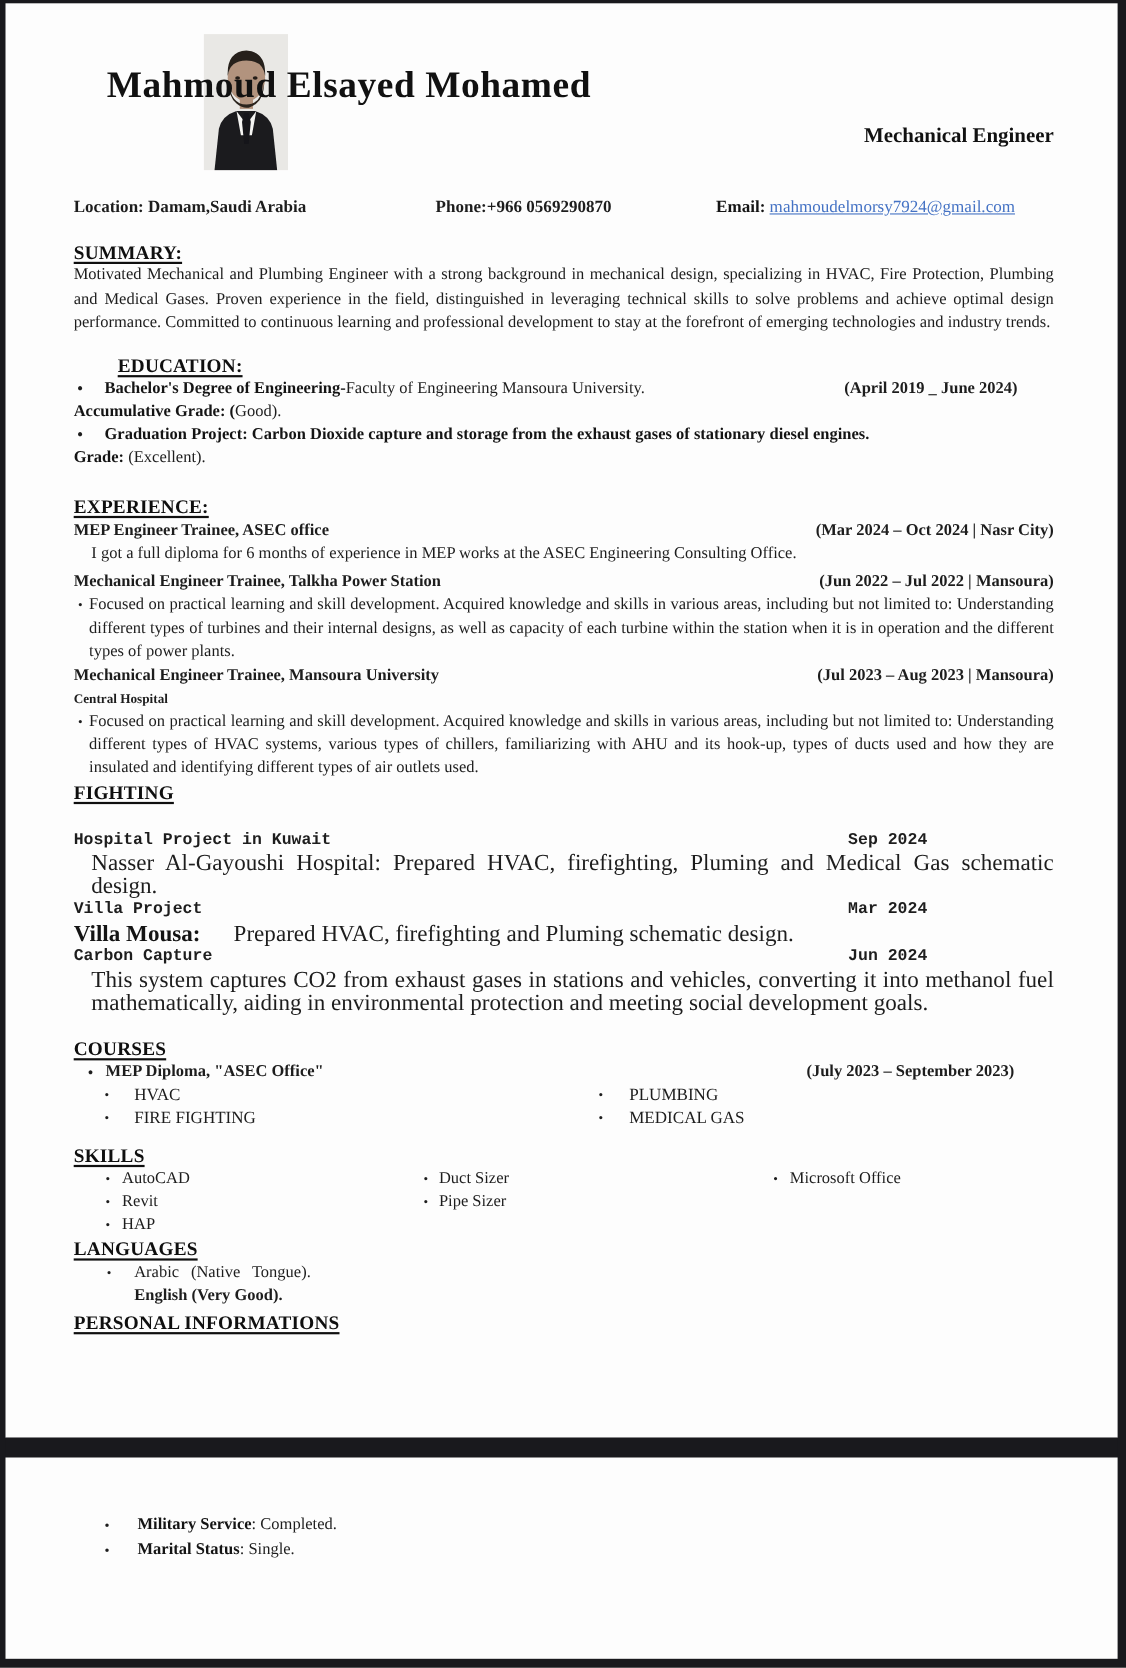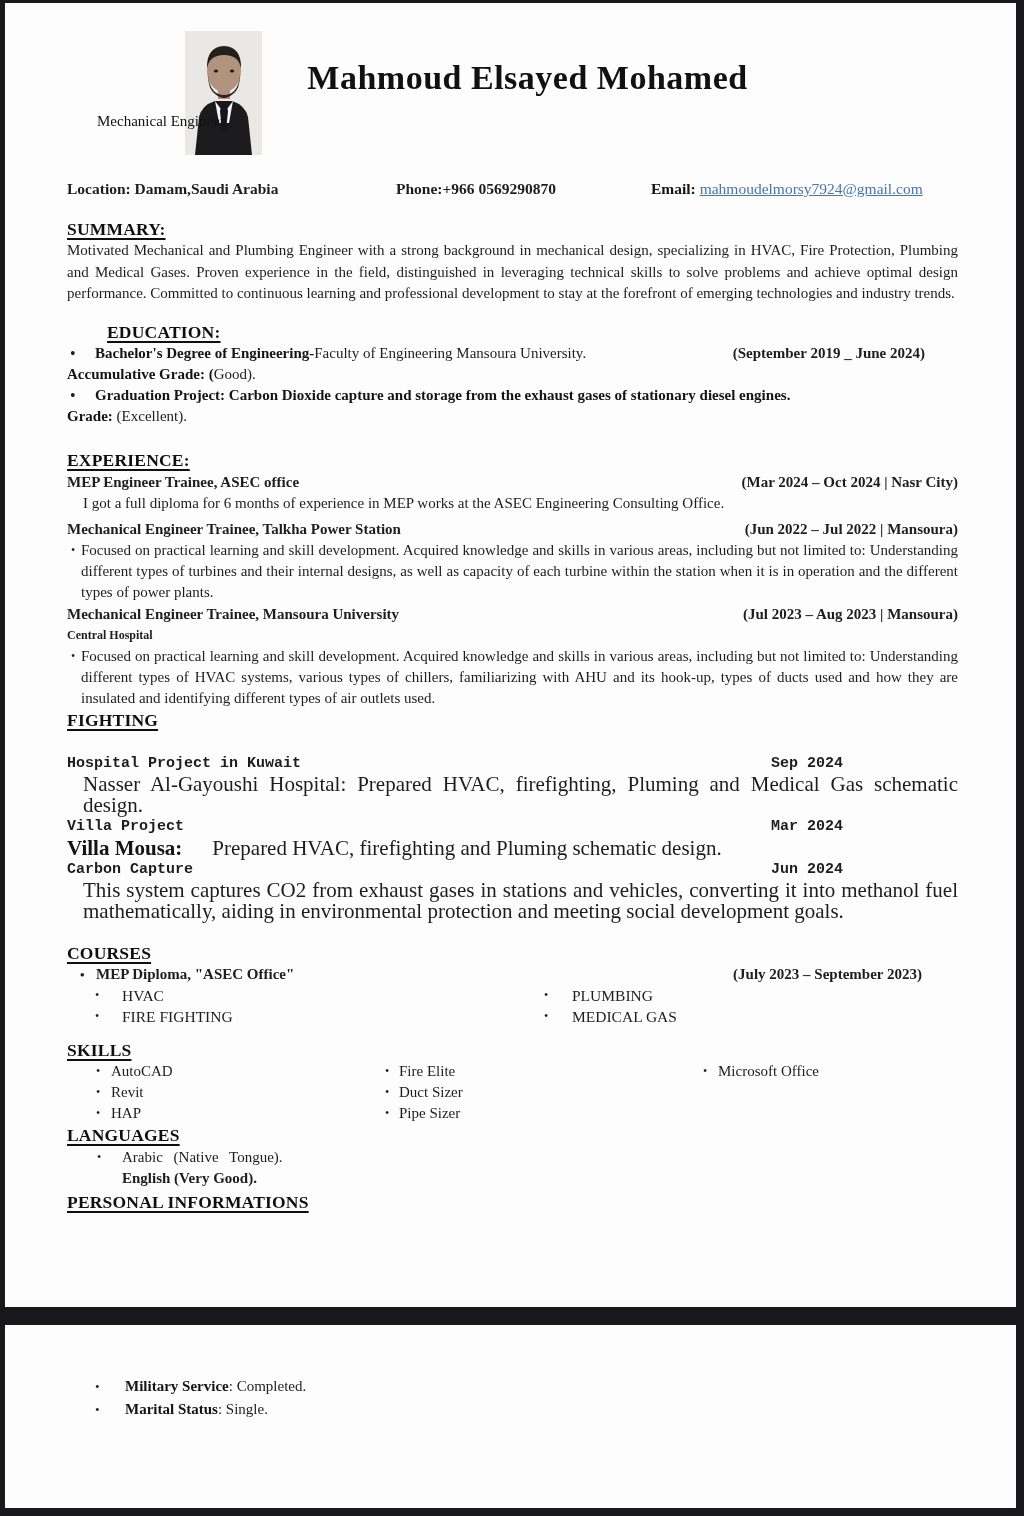--- a/index.html
+++ b/index.html
@@ -19,24 +19,24 @@
   }
   .page{background:#fdfdfd;overflow:hidden;box-sizing:border-box;}
   .page-1{height:1304px;}
   .page-gap{height:18px;background:#19191d;flex:none;}
   .page-2{height:183px;position:relative;}
   .content{padding:0 58px 0 62px;}
 
   
   .header{position:relative;height:165px;}
   .photo{position:absolute;left:118px;top:28px;width:77px;height:124px;overflow:hidden;}
-  .name{position:absolute;left:30px;right:0;top:56px;margin:0;text-align:center;
+  .name{position:absolute;left:30px;right:0;top:56px;margin:0;
         font-size:34px;font-weight:bold;letter-spacing:0.5px;color:#111;}
-  .job-title{position:absolute;left:30px;right:0;top:110px;text-align:left;
-        font-size:15px;font-weight:normal;color:#111;}
+  .job-title{position:absolute;left:30px;right:0;top:110px;text-align:right;
+        font-size:19px;font-weight:bold;color:#111;}
 
   
   .contact{position:relative;height:30px;margin-top:12px;font-size:15.5px;font-weight:bold;}
   .c-loc{position:absolute;left:0;top:0;}
   .c-phone{position:absolute;left:329px;top:0;}
   .c-email{position:absolute;left:584px;top:0;}
   .email-link{color:#4472c4;font-weight:normal;text-decoration:underline;cursor:pointer;}
 
   
   .heading{font-size:17.5px;font-weight:bold;color:#0f0f0f;
@@ -143,21 +143,21 @@
         <span class="c-phone">Phone:+966 0569290870</span>
         <span class="c-email"><b>Email: </b><a class="email-link">mahmoudelmorsy7924@gmail.com</a></span>
       </div>
 
       <div class="heading mt8">SUMMARY:</div>
       <div class="body-text">Motivated Mechanical and Plumbing Engineer with a strong background in mechanical design, specializing in HVAC, Fire Protection, Plumbing and Medical Gases. Proven experience in the field, distinguished in leveraging technical skills to solve problems and achieve optimal design performance. Committed to continuous learning and professional development to stay at the forefront of emerging technologies and industry trends.</div>
 
       <div class="heading mt16">EDUCATION:</div>
       <div class="line edu-bullet edu-row">
         <span class="grow"><b>Bachelor's Degree of Engineering-</b><span>Faculty of Engineering Mansoura University.</span></span>
-        <span class="edu-dates">(September 2019 _ June 2024)</span>
+        <span class="edu-dates">(April 2019 _ June 2024)</span>
       </div>
       <div class="line"><b>Accumulative Grade: (</b><span>Good).</span></div>
       <div class="line edu-bullet"><b>Graduation Project: Carbon Dioxide capture and storage from the exhaust gases of stationary diesel engines.</b></div>
       <div class="line"><b>Grade:</b><span> (Excellent).</span></div>
 
       <div class="heading mt22">EXPERIENCE:</div>
 
       <div class="exp-title-row">
         <span class="t">MEP Engineer Trainee, ASEC office</span>
         <span class="d">(Mar 2024 – Oct 2024 | Nasr City)</span>
@@ -214,21 +214,20 @@
       </div>
 
       <div class="heading mt12">SKILLS</div>
       <div class="skills-grid">
         <div class="sk-col s1">
           <div class="sk-item">AutoCAD</div>
           <div class="sk-item">Revit</div>
           <div class="sk-item">HAP</div>
         </div>
         <div class="sk-col s2">
-          <div class="sk-item">Fire Elite</div>
           <div class="sk-item">Duct Sizer</div>
           <div class="sk-item">Pipe Sizer</div>
         </div>
         <div class="sk-col s3">
           <div class="sk-item">Microsoft Office</div>
         </div>
       </div>
 
       <div class="heading">LANGUAGES</div>
       <div class="lang-1">Arabic (Native Tongue).</div>

